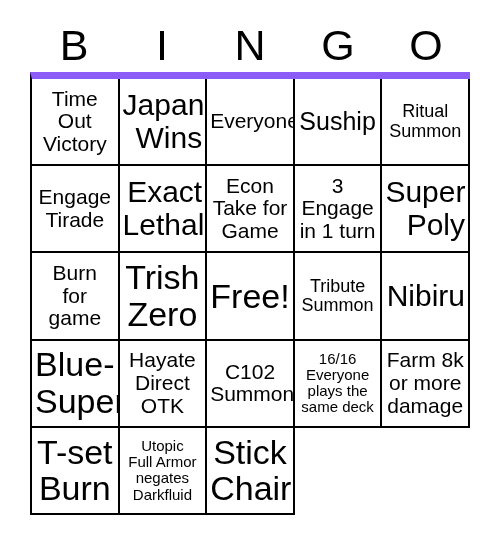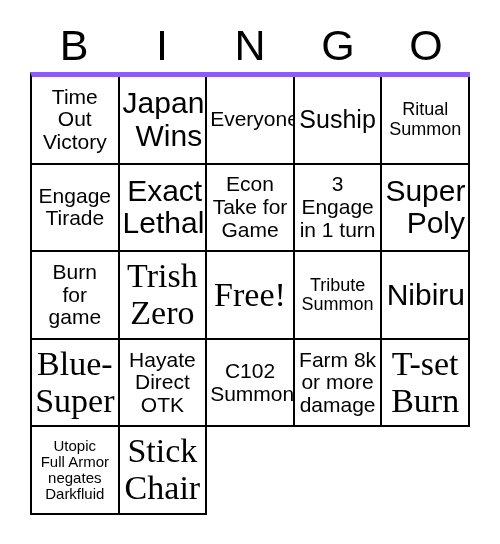--- a/index.html
+++ b/index.html
@@ -47,21 +47,21 @@
   
   #grid {
     position: absolute;
     left: 30px;
     top: 72px;
     width: 440px;
     height: 443px;
     display: grid;
     grid-template-columns: repeat(5, 1fr);
     grid-template-rows: repeat(5, 1fr);
-    border-top: 5px solid #8b5cf6;
+    border-top: 7px solid #8b5cf6;
     border-left: 2px solid #000;
     box-sizing: border-box;
     background: #ffffff;
   }
   .cell {
     border-right: 2px solid #000;
     border-bottom: 2px solid #000;
     box-sizing: border-box;
     display: flex;
     align-items: center;
@@ -73,21 +73,21 @@
   }
   .cell-text {
     display: block;
     width: 100%;
     line-height: 1.08;
     white-space: pre-line;
     word-break: normal;
   }
 
   
-  .fs-xxl .cell-text { font-size: 34px; font-family: Liberation Serif, serif; }
+  .fs-xxl .cell-text { font-size: 34px; }
   .fs-xl  .cell-text { font-size: 30px; text-align: right; }
   .fs-lg  .cell-text { font-size: 25px; }
   .fs-md  .cell-text { font-size: 21px; }
   .fs-sm  .cell-text { font-size: 18px; }
   .fs-xs  .cell-text { font-size: 15px; }
   .fs-xxs .cell-text { font-size: 13px; }
 </style>
 </head>
 <body>
 
@@ -168,20 +168,26 @@
       </div>
       <div class="cell fs-md">
         <span class="cell-text">Hayate
 Direct
 OTK</span>
       </div>
       <div class="cell fs-md">
         <span class="cell-text">C102
 Summon</span>
       </div>
+      <div class="cell fs-xs">
+        <span class="cell-text">16/16
+Everyone
+plays the
+same deck</span>
+      </div>
       <div class="cell fs-md">
         <span class="cell-text">Farm 8k
 or more
 damage</span>
       </div>
       <div class="cell fs-xxl">
         <span class="cell-text">T-set
 Burn</span>
       </div>
       <div class="cell fs-xs">

